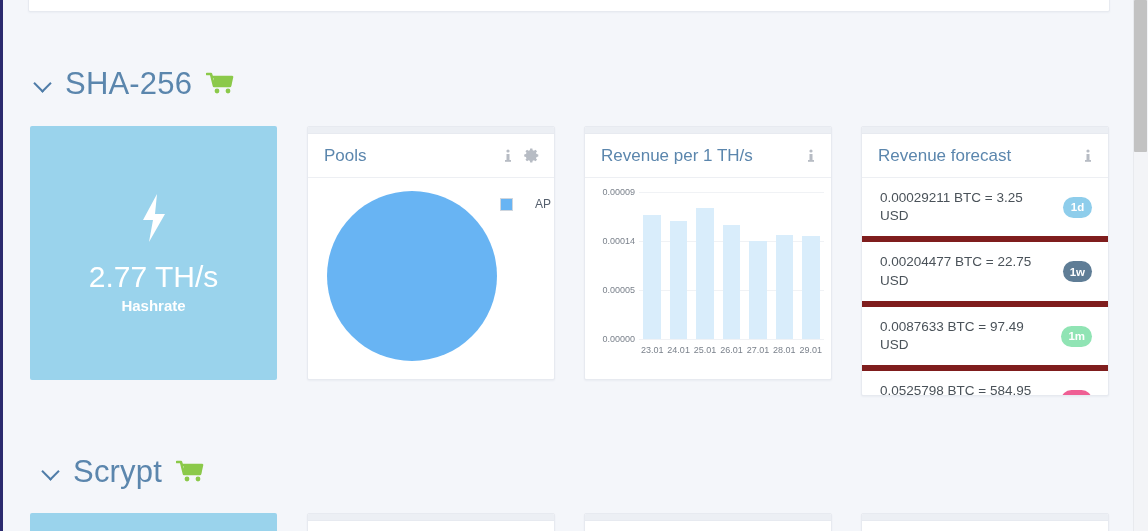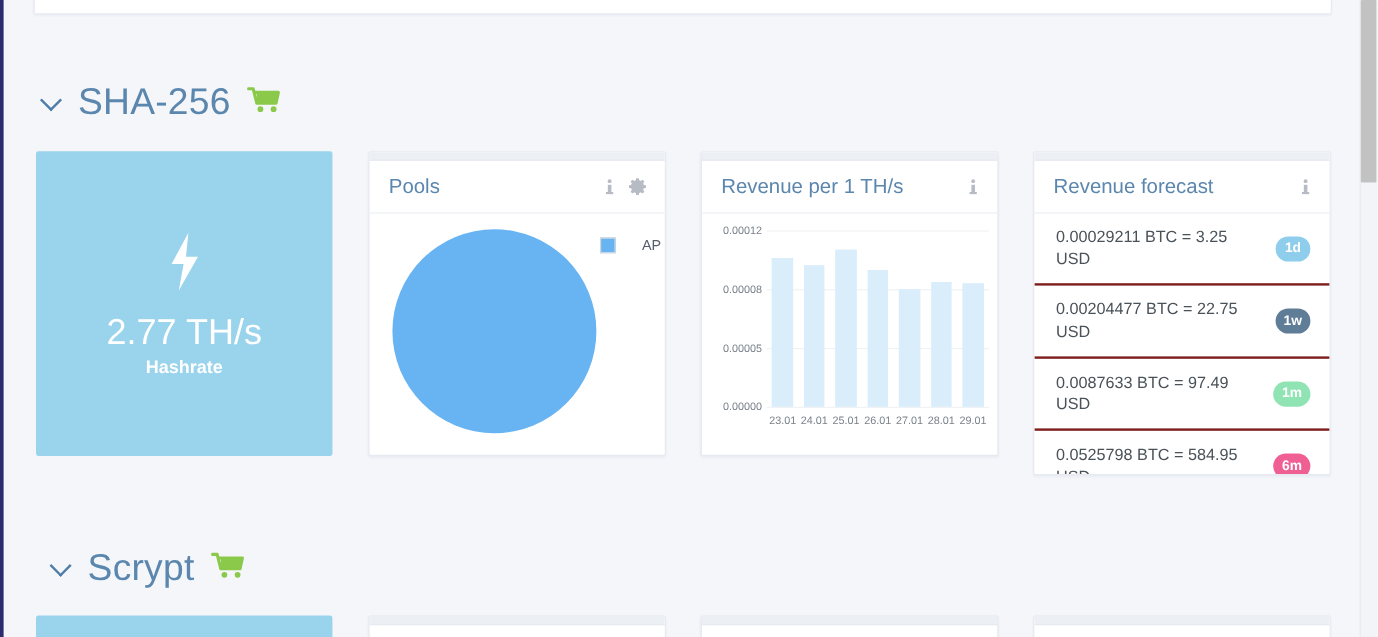--- a/index.html
+++ b/index.html
@@ -191,21 +191,21 @@
     text-align: center;
     white-space: nowrap;
   }
 
   
   .fc-row {
     display: flex;
     align-items: center;
     justify-content: space-between;
     padding: 11px 16px 11px 18px;
-    border-bottom: 2px solid #7f1d1d;
+    border-bottom: 6px solid #7f1d1d;
     gap: 10px;
   }
   .fc-row:last-child { border-bottom: none; }
   .fc-text {
     font-size: 13.5px;
     color: #4a5259;
     line-height: 1.35;
   }
   .badge {
     flex: 0 0 auto;
@@ -314,23 +314,23 @@
         </span>
       </span>
     </div>
     <div class="card-body">
       <div class="chart-wrap" id="bar-chart" style="left:0; top:0; width:248px; height:200px;">
           <div class="gridline" style="left: 54px; top: 161px; width: 185px;"></div>
           <div class="yaxis-label" style="left: 6px; top: 161px; width: 44px;">0.00000</div>
           <div class="gridline" style="left: 54px; top: 112px; width: 185px;"></div>
           <div class="yaxis-label" style="left: 6px; top: 112px; width: 44px;">0.00005</div>
           <div class="gridline" style="left: 54px; top: 63px; width: 185px;"></div>
-          <div class="yaxis-label" style="left: 6px; top: 63px; width: 44px;">0.00008</div>
+          <div class="yaxis-label" style="left: 6px; top: 63px; width: 44px;">0.00014</div>
           <div class="gridline" style="left: 54px; top: 14px; width: 185px;"></div>
-          <div class="yaxis-label" style="left: 6px; top: 14px; width: 44px;">0.00012</div>
+          <div class="yaxis-label" style="left: 6px; top: 14px; width: 44px;">0.00009</div>
           <div class="bar" style="left: 58.4929px; width: 17.4429px; height: 123.97px; top: 37.03px; bottom: auto; background: rgb(217, 237, 251);"></div>
           <div class="xtick" style="left: 54px; width: 26.4286px; top: 167px;">23.01</div>
           <div class="bar" style="left: 84.9214px; width: 17.4429px; height: 118.09px; top: 42.91px; bottom: auto; background: rgb(217, 237, 251);"></div>
           <div class="xtick" style="left: 80.4286px; width: 26.4286px; top: 167px;">24.01</div>
           <div class="bar" style="left: 111.35px; width: 17.4429px; height: 130.83px; top: 30.17px; bottom: auto; background: rgb(217, 237, 251);"></div>
           <div class="xtick" style="left: 106.857px; width: 26.4286px; top: 167px; text-align: center;">25.01</div>
           <div class="bar" style="left: 137.779px; width: 17.4429px; height: 114.17px; top: 46.83px; bottom: auto; background: rgb(217, 237, 251);"></div>
           <div class="xtick" style="left: 133.286px; width: 26.4286px; top: 167px;">26.01</div>
           <div class="bar" style="left: 164.207px; width: 17.4429px; height: 98.49px; top: 62.51px; bottom: auto; background: rgb(217, 237, 251);"></div>
           <div class="xtick" style="left: 159.714px; width: 26.4286px; top: 167px;">27.01</div>

